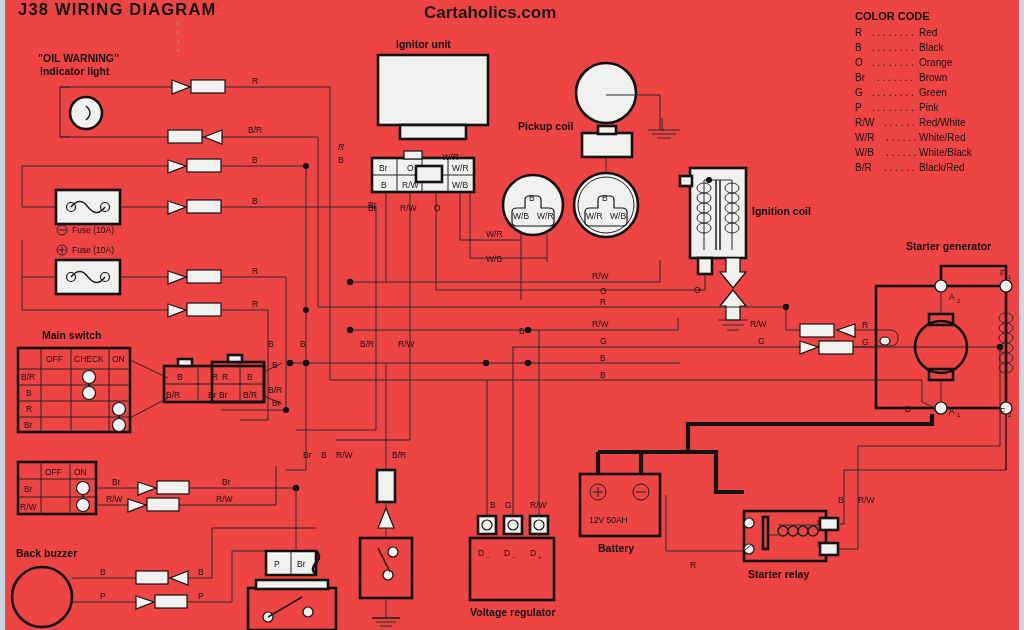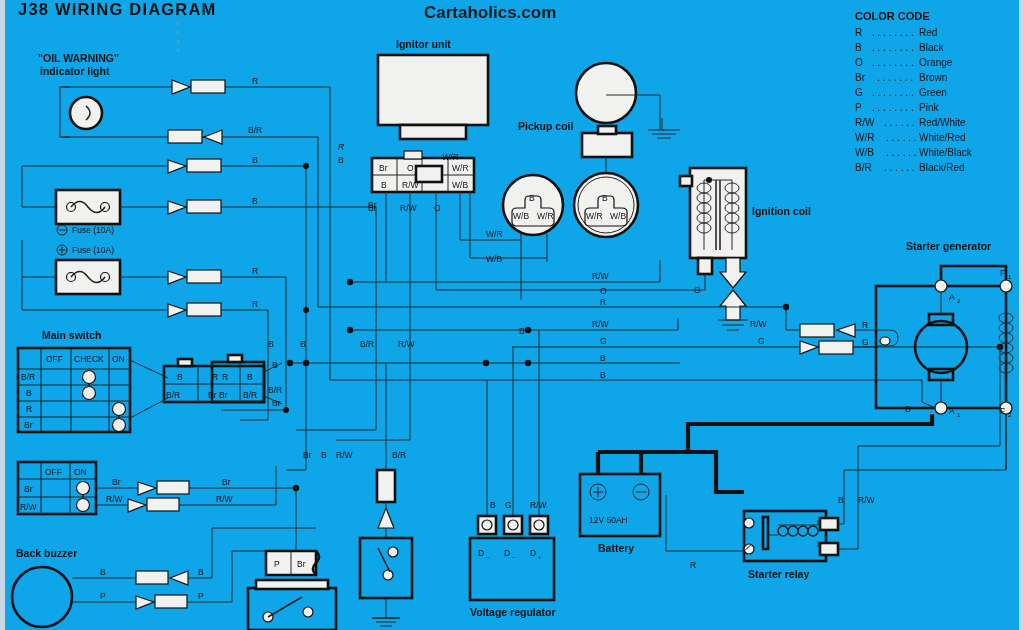--- a/index.html
+++ b/index.html
@@ -1,18 +1,18 @@
 <!DOCTYPE html>
 <html><head>
 <meta charset="utf-8">
 <title>J38 Wiring Diagram</title>
 <style>
   html,body{margin:0;padding:0;background:#ffffff;}
   body{font-family:"Liberation Sans",sans-serif;}
-  #stage{position:relative;width:1024px;height:630px;background:#0ea5e9;overflow:hidden;}
+  #stage{position:relative;width:1024px;height:630px;background:#ef4444;overflow:hidden;}
   #stage::before{content:"";position:absolute;left:0;top:0;width:5px;height:630px;background:#c9d6e4;}
   #stage::after{content:"";position:absolute;right:0;top:0;width:5px;height:630px;background:#c9d6e4;}
   svg{position:absolute;left:0;top:0;}
   text{font-family:"Liberation Sans",sans-serif;fill:#111;}
   .lbl{font-size:8.5px;}
   .lblI{font-size:8.5px;font-style:italic;}
   .cmp{font-size:10.5px;font-weight:bold;}
   .cc{font-size:10px;}
   .cch{font-size:11px;font-weight:bold;}
   .big{font-size:16.5px;font-weight:bold;letter-spacing:1.2px;}

